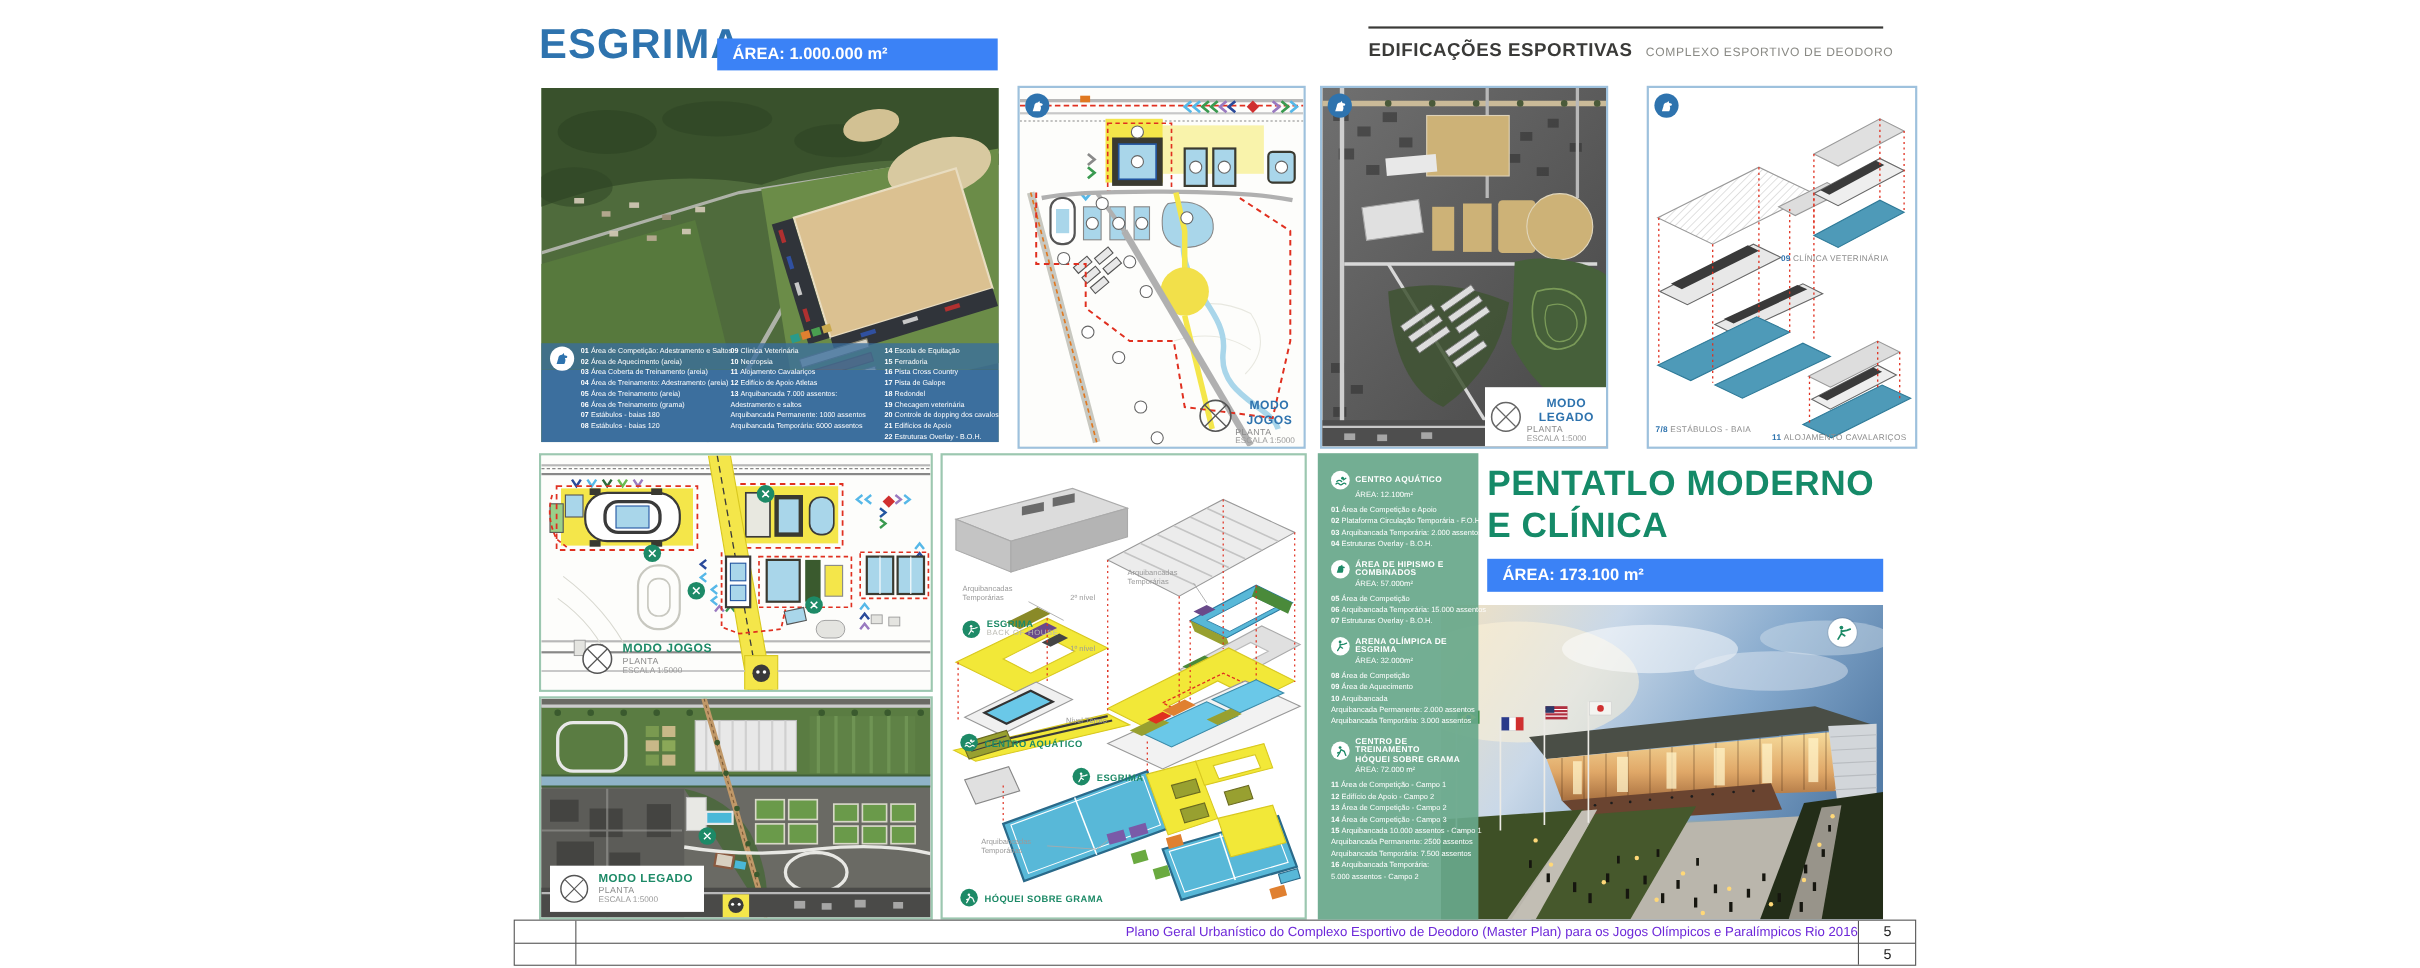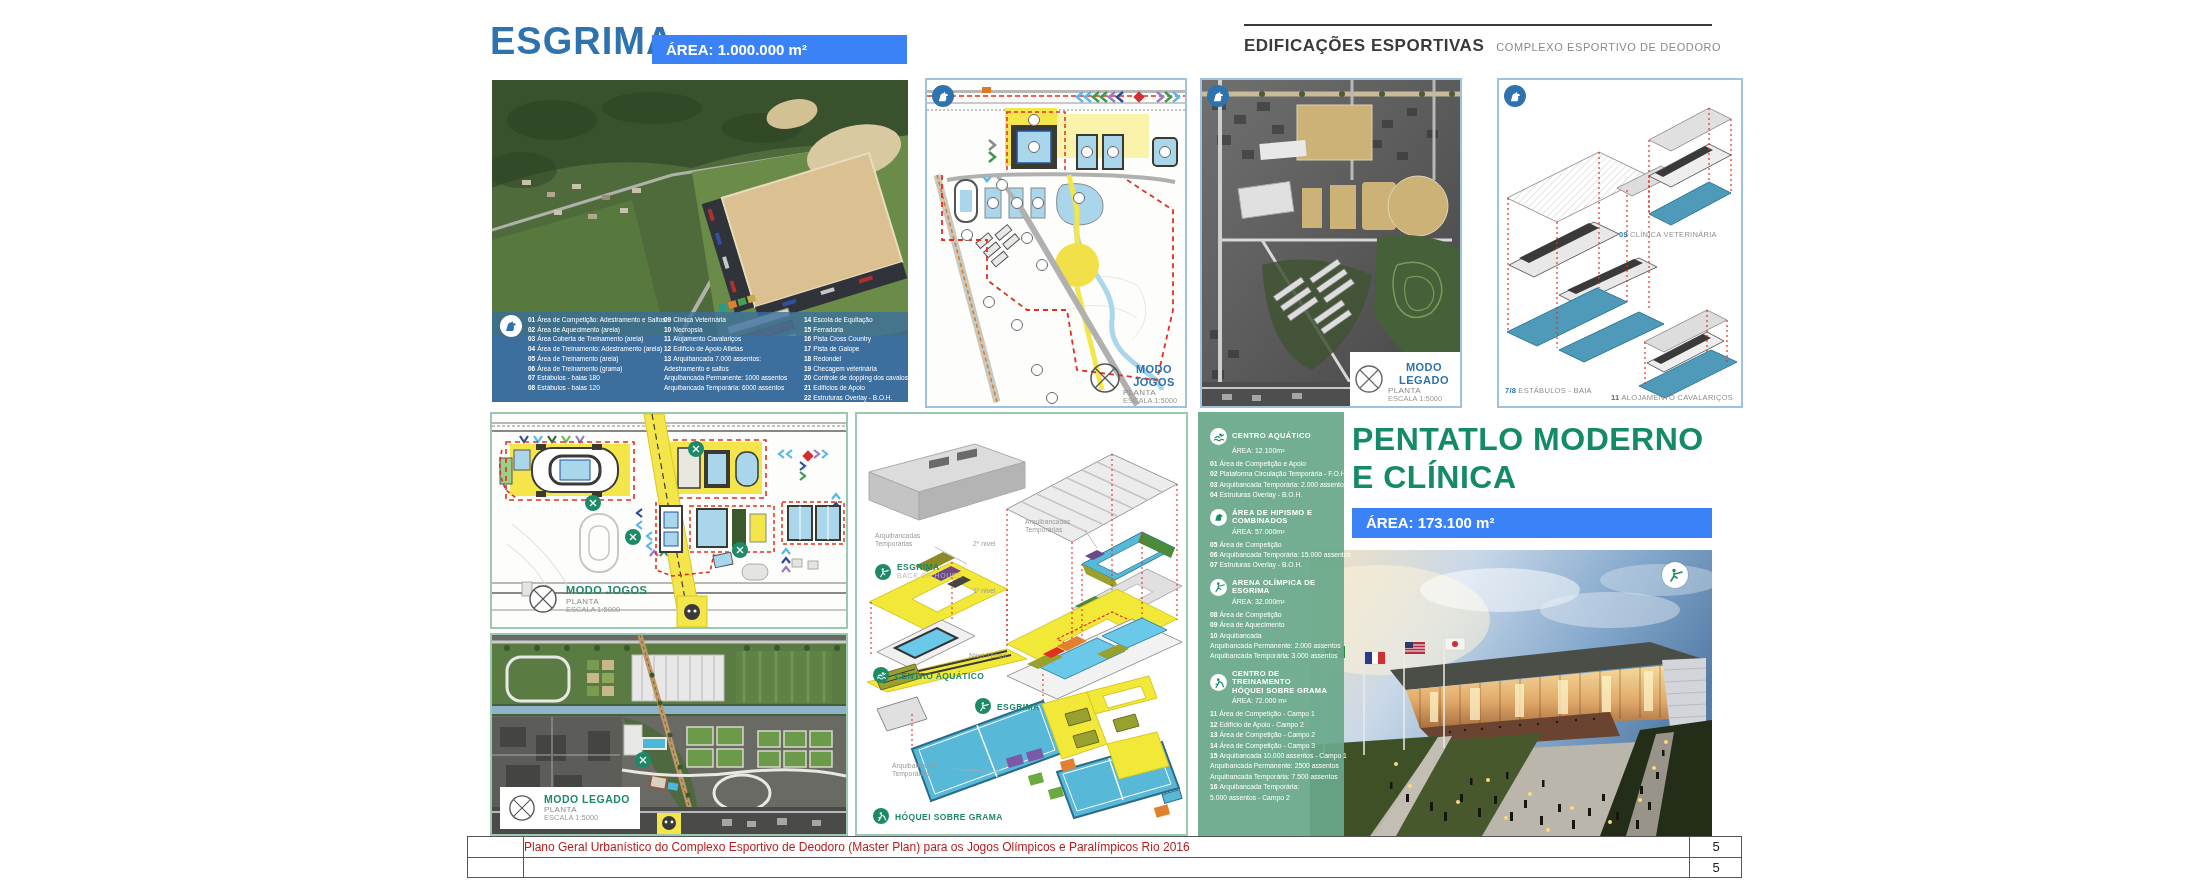--- a/index.html
+++ b/index.html
@@ -69,22 +69,22 @@
 
   
   .render{position:absolute;left:1310px;top:550px;width:402px;height:286px;overflow:hidden;z-index:1;}
 
   
   .f-outer{position:absolute;left:467px;top:836px;width:1275px;height:42px;
            border:1px solid #555;box-sizing:border-box;}
   .f-v1{position:absolute;left:55px;top:0;width:1px;height:100%;background:#555;}
   .f-v2{position:absolute;left:1221px;top:0;width:1px;height:100%;background:#555;}
   .f-h{position:absolute;left:0;top:20px;width:100%;height:1px;background:#555;}
-  .f-text{position:absolute;left:56px;top:0;width:1165px;height:20px;text-align:left;
-          line-height:20px;font-size:12px;color:#b91c1c;}
+  .f-text{position:absolute;left:56px;top:0;width:1165px;height:20px;text-align:right;
+          line-height:20px;font-size:12px;color:#6d28d9;}
   .f-page{position:absolute;left:1222px;width:52px;text-align:center;font-size:13px;color:#222;}
 </style>
 </head>
 <body>
 
 <div id="page">
 
   <div class="hdr-title">ESGRIMA</div>
   <div class="area-bar" style="left:652px;top:35px;width:255px;">ÁREA: 1.000.000 m²</div>
   <div class="hdr-rule"></div>

